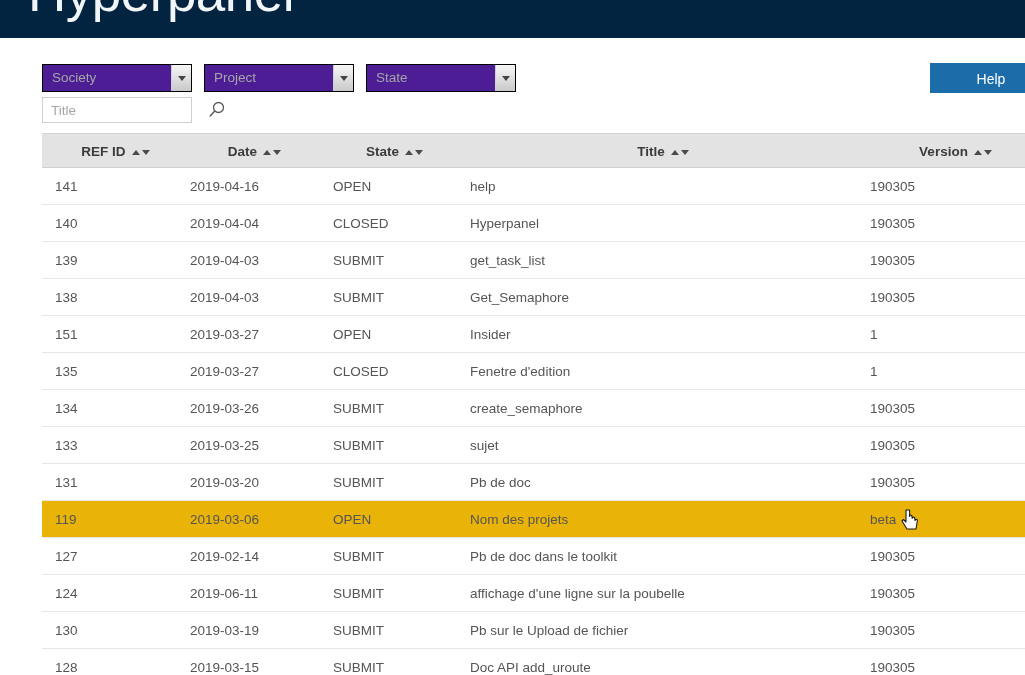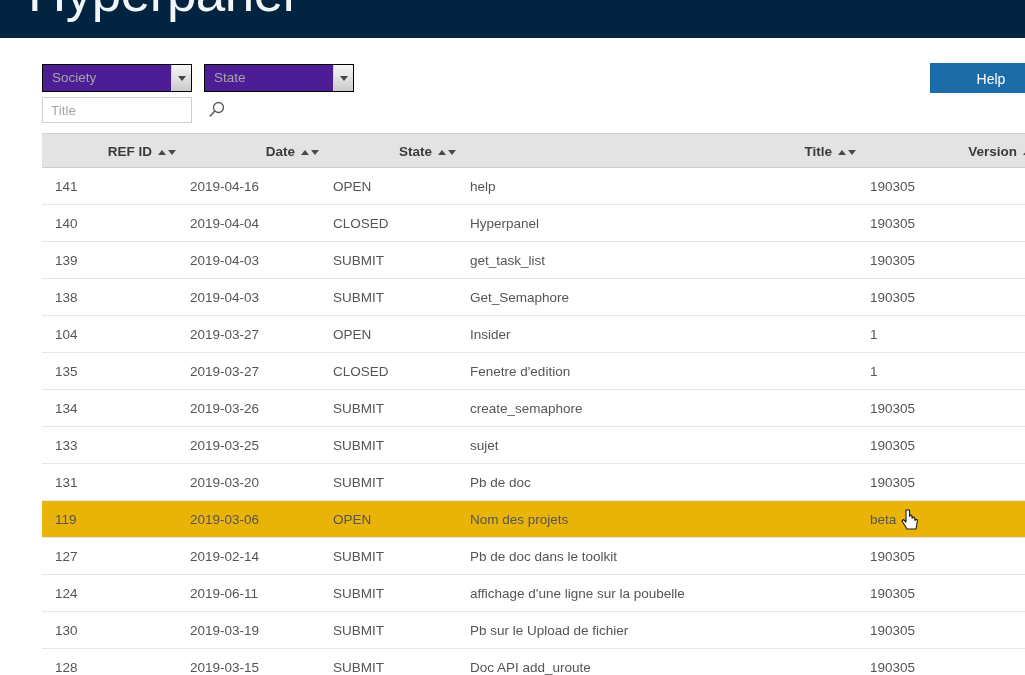--- a/index.html
+++ b/index.html
@@ -143,21 +143,21 @@
     width: 1000px;
     border-collapse: collapse;
     table-layout: fixed;
   }
   #table thead th {
     background: #e3e3e3;
     height: 34px;
     font-size: 13.5px;
     font-weight: bold;
     color: #3b3b3b;
-    text-align: right;
+    text-align: center;
     padding: 0 0 0 13px;
     border-top: 1px solid #d2d2d2;
     border-bottom: 1px solid #cfcfcf;
     white-space: nowrap;
     cursor: pointer;
   }
   #table tbody td {
     height: 37px;
     font-size: 13.5px;
     color: #555555;
@@ -216,20 +216,26 @@
       <a class="navlink active" href="#" style="color: rgb(63, 134, 214);">Insider</a>
       <a class="navlink" href="#">A</a>
     </div>
 </div>
 
 <div id="page">
 
   <div id="filters">
       <div class="select">
         <span class="ph">Society</span>
+        <span class="arrowbtn">
+          <span class="caret"></span>
+        </span>
+      </div>
+      <div class="select">
+        <span class="ph">Project</span>
         <span class="arrowbtn">
           <span class="caret"></span>
         </span>
       </div>
       <div class="select">
         <span class="ph">State</span>
         <span class="arrowbtn">
           <span class="caret"></span>
         </span>
       </div>
@@ -280,21 +286,21 @@
           <td class="col-ver">190305</td>
         </tr>
         <tr>
           <td class="col-ref">138</td>
           <td class="col-date">2019-04-03</td>
           <td class="col-state">SUBMIT</td>
           <td class="col-title">Get_Semaphore</td>
           <td class="col-ver">190305</td>
         </tr>
         <tr>
-          <td class="col-ref">104</td>
+          <td class="col-ref">151</td>
           <td class="col-date">2019-03-27</td>
           <td class="col-state">OPEN</td>
           <td class="col-title">Insider</td>
           <td class="col-ver">1</td>
         </tr>
         <tr>
           <td class="col-ref">135</td>
           <td class="col-date">2019-03-27</td>
           <td class="col-state">CLOSED</td>
           <td class="col-title">Fenetre d'edition</td>

